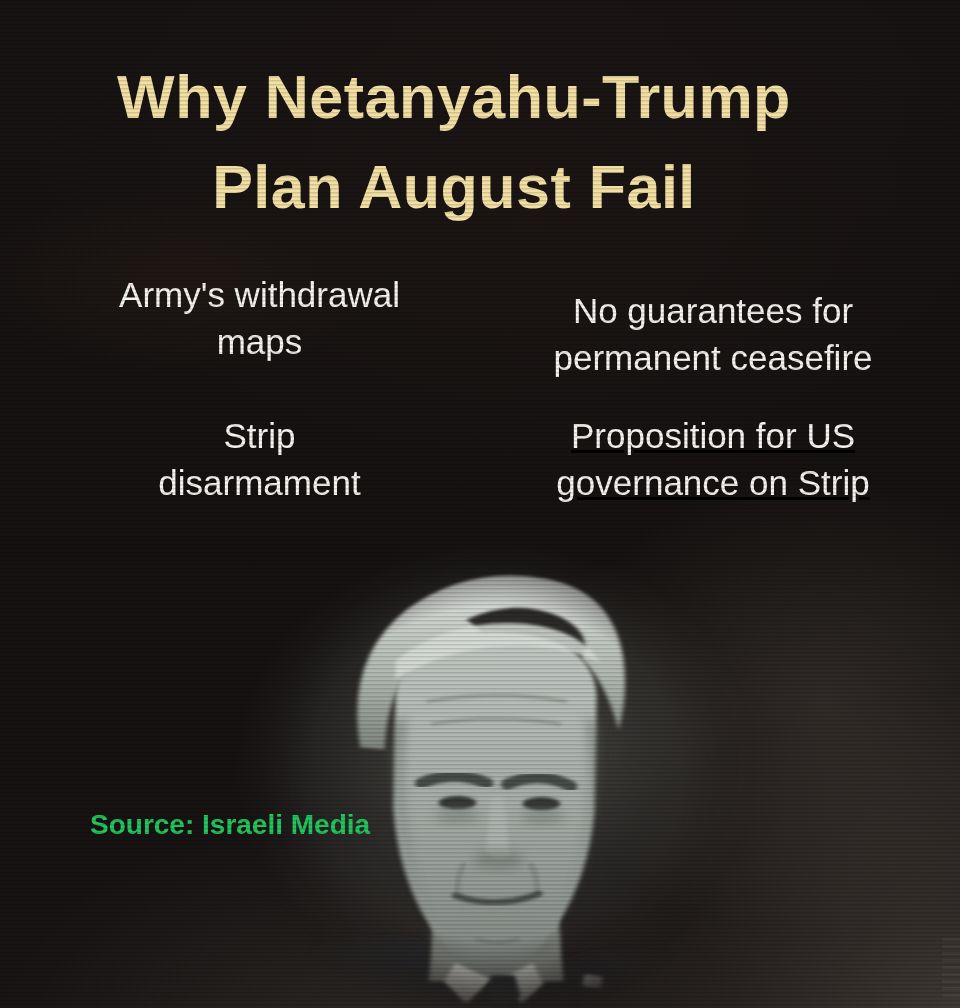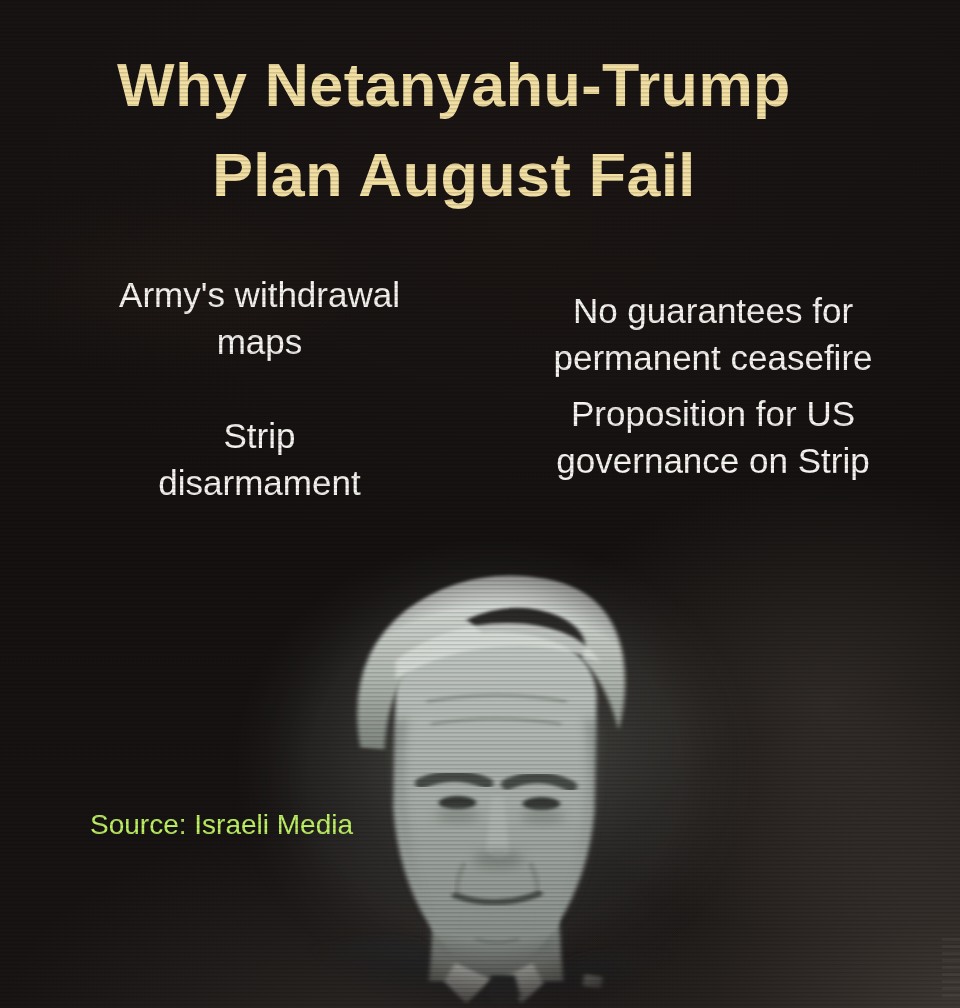--- a/index.html
+++ b/index.html
@@ -22,43 +22,43 @@
   .scanlines{
     position:absolute;inset:0;opacity:.45;pointer-events:none;
     background:repeating-linear-gradient(
       to bottom,
       rgba(0,0,0,0.30) 0px, rgba(0,0,0,0.30) 1px,
       rgba(255,255,255,0.015) 2px,
       transparent 3px, transparent 4px);
   }
   .portrait{position:absolute;left:230px;top:538px;width:530px;height:470px;}
   .title{
-    position:absolute;left:0;top:40px;width:908px;margin:0;
+    position:absolute;left:0;top:52px;width:908px;margin:0;
     text-align:center;color:#f2dfa3;font-weight:bold;
     font-size:61px;line-height:90px;letter-spacing:.5px;
   }
   .title span{display:block;}
   .point{
     position:absolute;display:flex;align-items:flex-start;height:84px;
   }
   .point .bar{
     width:4px;border-radius:2px;background:#e8d5a0;flex:0 0 4px;margin:3px 0;
   }
   .point p{
     flex:1;margin:0;align-self:center;
     color:#f6f4f0;font-size:35px;line-height:47px;
     text-align:center;white-space:pre-line;
   }
   .p1{left:55px;top:276px;width:405px;}
   .p2{left:517px;top:292px;width:388px;}
   .p3{left:55px;top:417px;width:405px;}
-  .p4{left:517px;top:395px;width:388px;}
+  .p4{left:517px;top:417px;width:388px;text-decoration:underline;}
   .source{
     position:absolute;left:90px;top:808px;margin:0;
-    color:#bef264;font-size:28px;line-height:34px;
+    color:#22c55e;font-size:28px;line-height:34px;font-weight:bold;
   }
   .edge-artifact{
     position:absolute;right:0;top:938px;width:18px;height:62px;opacity:.5;
     background:repeating-linear-gradient(to bottom,
       rgba(180,175,165,0.14) 0 3px, transparent 3px 7px);
   }
 </style>
 </head>
 <body>
 

